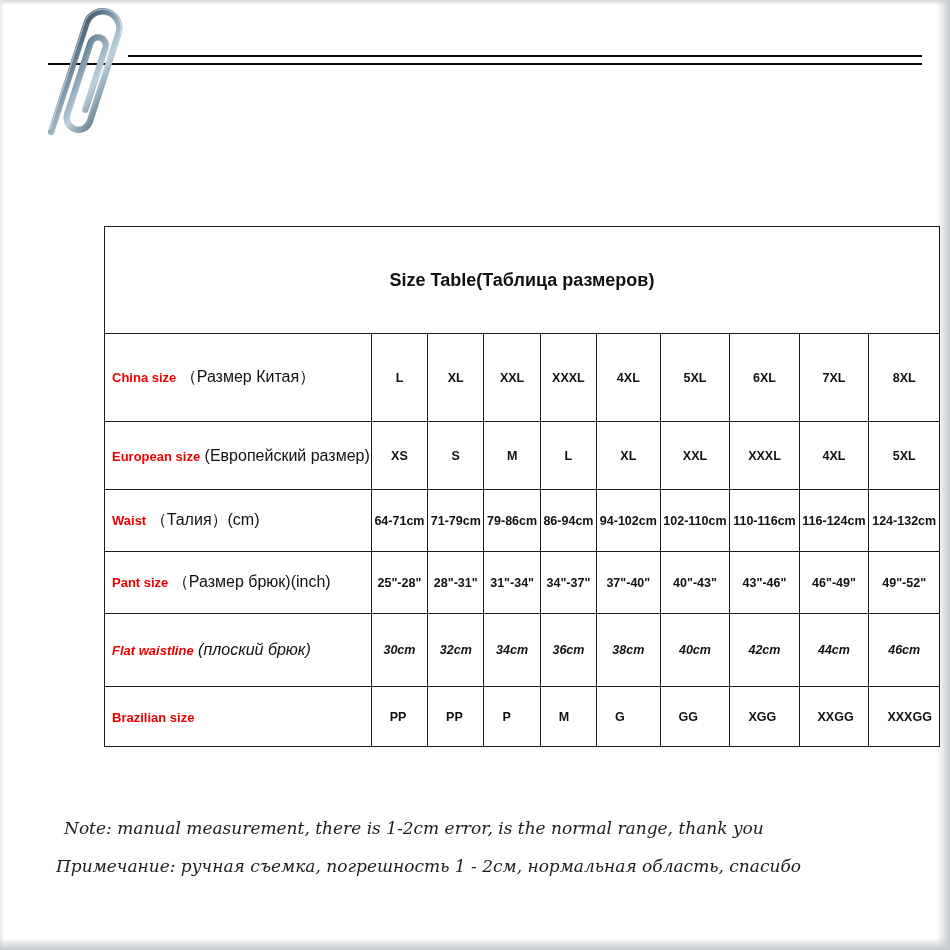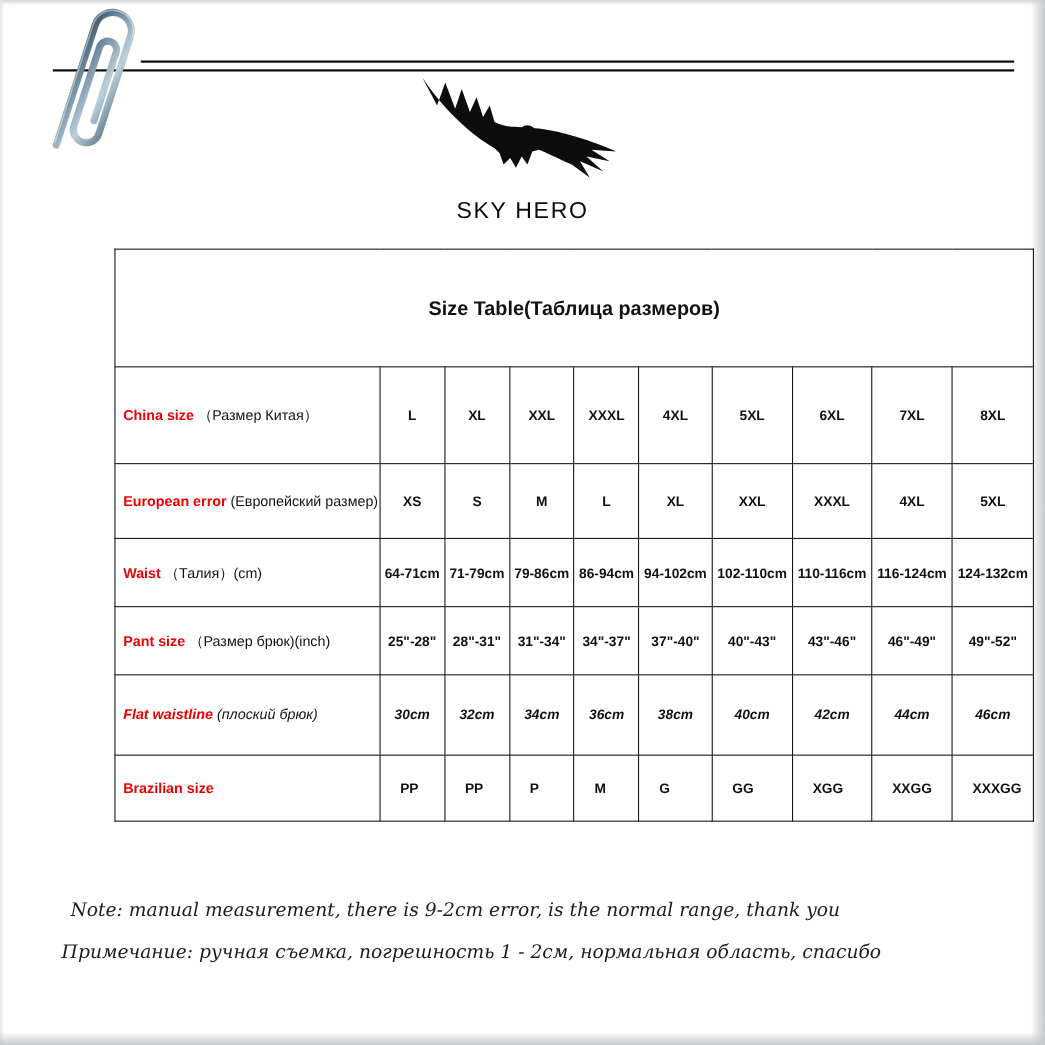--- a/index.html
+++ b/index.html
@@ -29,21 +29,21 @@
   .eagle{width:196px;height:112px;display:block;margin:0 auto;}
   .brand-name{margin-top:2px;font-size:21px;letter-spacing:1.5px;color:#0d0d0d;}
 
   
   .size-table{position:absolute;left:57px;top:226px;width:836px;border-collapse:collapse;
               table-layout:auto;margin-left:47px;}
   .size-table td{border:1.6px solid #1a1a1a;vertical-align:middle;}
   .title-row td{height:104px;text-align:center;font-weight:bold;font-size:18px;color:#111;}
   .label-cell{width:200px;padding-left:7px;white-space:nowrap;text-align:left;}
   .lbl-red{color:var(--label-red,#ee0000);font-weight:bold;font-size:13px;}
-  .lbl-note{color:#111;font-weight:normal;font-size:13px;}
+  .lbl-note{color:#111;font-weight:normal;font-size:16px;}
   .val-cell{text-align:center;font-weight:bold;font-size:12.5px;white-space:nowrap;
             padding:0 2px;color:#111;}
   .val-cell.left{text-align:left;padding-left:18px;}
   tbody tr:nth-child(1){height:88px;}
   tbody tr:nth-child(2){height:68px;}
   tbody tr:nth-child(3){height:62px;}
   tbody tr:nth-child(4){height:62px;}
   tbody tr:nth-child(5){height:73px;font-style:italic;}
   tbody tr:nth-child(6){height:60px;}
   tbody tr:nth-child(7){height:50px;}
@@ -73,32 +73,20 @@
         <stop offset="0" stop-color="#3f586c"></stop>
         <stop offset="0.35" stop-color="#7f99ac"></stop>
         <stop offset="0.65" stop-color="#bdd0dc"></stop>
         <stop offset="1" stop-color="#64808f"></stop>
       </linearGradient>
     </defs>
     <path d="M38,150 L38,34 A17,17 0 0 1 72,34 L72,128 A12,12 0 0 1 48,128 L48,52 A8,8 0 0 1 64,52 L64,118" fill="none" stroke="url(#clipgrad)" stroke-width="6.5" stroke-linecap="round"></path>
     <path d="M36,148 L36,34 A19,19 0 0 1 74,34" fill="none" stroke="rgba(255,255,255,0.45)" stroke-width="1.4" stroke-linecap="round"></path>
   </svg>
 
-  <div class="logo-block">
-    <svg class="eagle" viewBox="0 0 260 150" aria-hidden="true">
-      <path fill="#0d0d0d" d="M8,6 L26,40 L36,12 L48,44 L56,20 L66,48 L74,30 L82,54 L90,40 L96,60
-        C104,64 112,66 120,66 L150,68 C180,72 212,82 244,96
-        L214,94 L236,108 L208,102 L228,120 L200,108 L212,128 L190,112
-        C172,104 160,98 150,94 L142,96 L136,112 L129,102 L122,116 L115,104 L107,112 L102,98 L96,92
-        C64,74 32,42 8,6 Z"></path>
-      <circle fill="#0d0d0d" cx="136" cy="74" r="10"></circle>
-      <path fill="#0d0d0d" d="M142,68 L166,78 L144,84 Z"></path>
-    </svg>
-    <div class="brand-name">SKY HERO</div>
-  </div>
 
   <table class="size-table">
     <thead>
       <tr class="title-row">
         <td colspan="10">Size Table(Таблица размеров)</td>
       </tr>
     </thead>
     <tbody>
         <tr>
           <td class="label-cell"><span class="lbl-red">China size</span><span class="lbl-note"> （Размер Китая）</span></td>
@@ -106,21 +94,21 @@
           <td class="val-cell">XL</td>
           <td class="val-cell">XXL</td>
           <td class="val-cell">XXXL</td>
           <td class="val-cell">4XL</td>
           <td class="val-cell">5XL</td>
           <td class="val-cell">6XL</td>
           <td class="val-cell">7XL</td>
           <td class="val-cell">8XL</td>
         </tr>
         <tr>
-          <td class="label-cell"><span class="lbl-red">European error</span><span class="lbl-note"> (Европейский размер)</span></td>
+          <td class="label-cell"><span class="lbl-red">European size</span><span class="lbl-note"> (Европейский размер)</span></td>
           <td class="val-cell">XS</td>
           <td class="val-cell">S</td>
           <td class="val-cell">M</td>
           <td class="val-cell">L</td>
           <td class="val-cell">XL</td>
           <td class="val-cell">XXL</td>
           <td class="val-cell">XXXL</td>
           <td class="val-cell">4XL</td>
           <td class="val-cell">5XL</td>
         </tr>
@@ -168,16 +156,16 @@
           <td class="val-cell left">M</td>
           <td class="val-cell left">G</td>
           <td class="val-cell left">GG</td>
           <td class="val-cell left">XGG</td>
           <td class="val-cell left">XXGG</td>
           <td class="val-cell left">XXXGG</td>
         </tr>
       </tbody>
   </table>
 
-  <div class="note note-en">Note: manual measurement, there is 9-2cm error, is the normal range, thank you</div>
+  <div class="note note-en">Note: manual measurement, there is 1-2cm error, is the normal range, thank you</div>
   <div class="note note-ru">Примечание: ручная съемка, погрешность 1 - 2см, нормальная область, спасибо</div>
 
 </div>
 
 </body></html>

